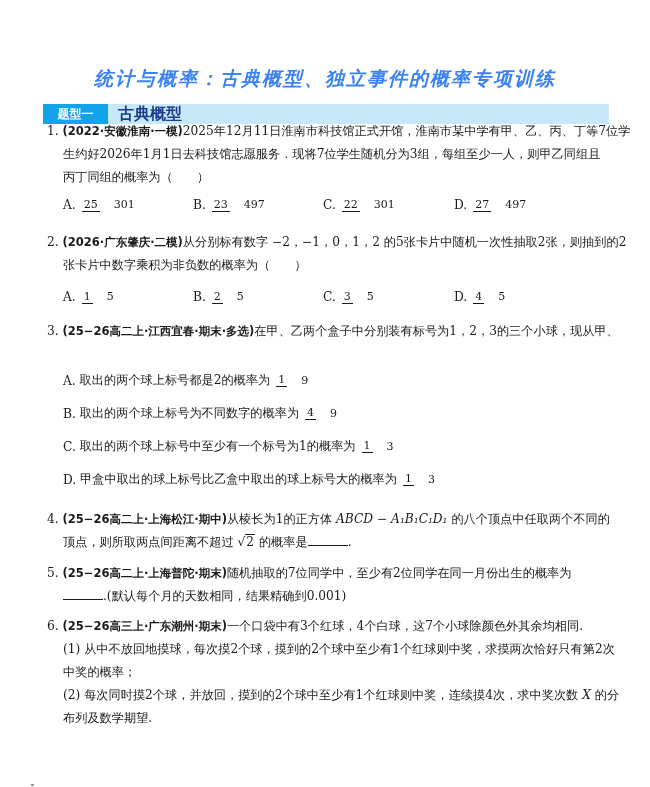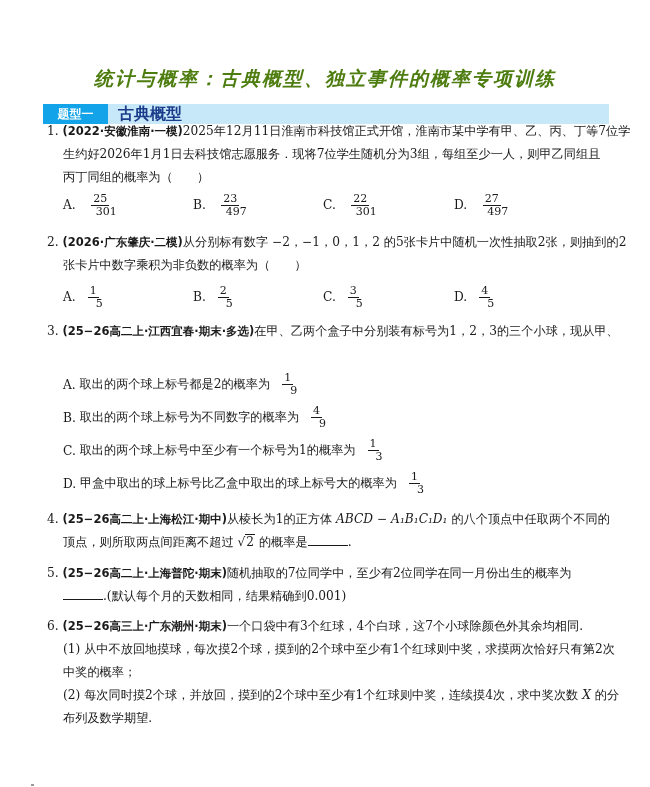--- a/index.html
+++ b/index.html
@@ -1,34 +1,34 @@
 <!DOCTYPE html>
 <html><head>
 <meta charset="utf-8">
 <style>
   html, body { margin:0; padding:0; background:#ffffff; }
   body { width:650px; height:787px; position:relative; overflow:hidden;
          font-family:"DejaVu Serif", "Liberation Serif", serif; color:#1a1a1a; }
   .title { position:absolute; left:0; top:66px; width:650px; text-align:center;
            font-family:"DejaVu Sans", sans-serif; font-weight:bold; font-style:italic;
-           font-size:19px; letter-spacing:2px; color:#4d7c0f; }
+           font-size:19px; letter-spacing:2px; color:#3b82f6; }
   .band { position:absolute; left:43px; top:104px; width:566px; height:20px; background:#c7e8f8; }
   .band-label { position:absolute; left:0; top:0; width:65px; height:20px; background:#13a3e8;
                 color:#fff; font-family:"DejaVu Sans", sans-serif; font-weight:bold; font-size:12px;
                 line-height:20px; text-align:center; }
   .band-title { position:absolute; left:75px; top:0; height:20px; line-height:20px;
                 font-family:"DejaVu Sans", sans-serif; font-weight:bold; font-size:16px; color:#1a3c8a; }
   .q { position:absolute; left:47px; width:565px; font-size:12.2px; line-height:23px; }
   .q .line { white-space:nowrap; }
   .q .indent { padding-left:16px; }
   .num { font-weight:normal; }
   .src { font-family:"DejaVu Sans", sans-serif; font-weight:bold; font-size:11.5px; }
   .opts { position:absolute; left:63px; width:520px; height:30px; font-size:12.2px; }
   .opt { position:absolute; top:0; display:flex; align-items:center; height:30px; }
-  .frac { display:inline-flex; flex-direction:column; align-items:center; margin-left:6px;
+  .frac { display:inline-flex; flex-direction:row; align-items:center; margin-left:6px;
           font-size:11px; line-height:12px; vertical-align:middle;justify-content:space-between; }
   .frac .nu { border-bottom:1px solid #1a1a1a; padding:0 2px; }
   .frac .de { padding:0 2px;margin-left:12px; }
   .choice { position:absolute; left:63px; font-size:12.2px; display:flex; align-items:center; white-space:nowrap; }
   .blank { display:inline-block; width:40px; border-bottom:1px solid #1a1a1a; height:12px; vertical-align:baseline; }
   .math { font-style:italic; }
   .sqrt { display:inline-block; }
   .sqrt .rad { border-top:1px solid #1a1a1a; padding:0 1px; font-style:normal; }
   .dot { position:absolute; left:31px; top:784px; width:3px; height:2px; background:#999; }
 </style>

